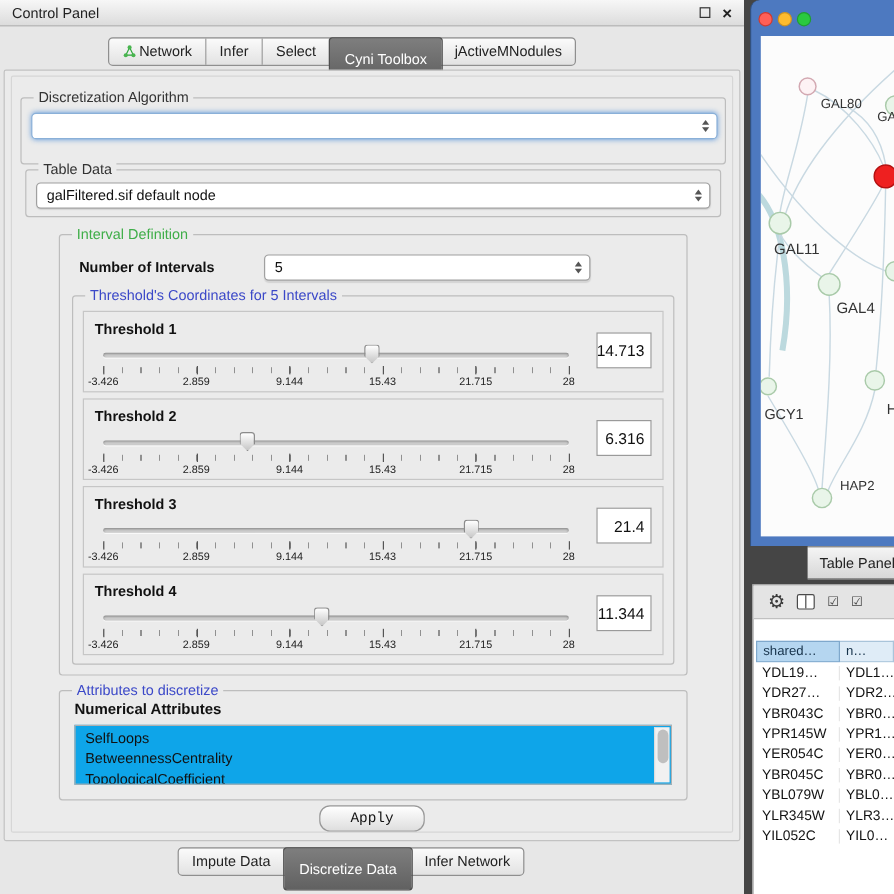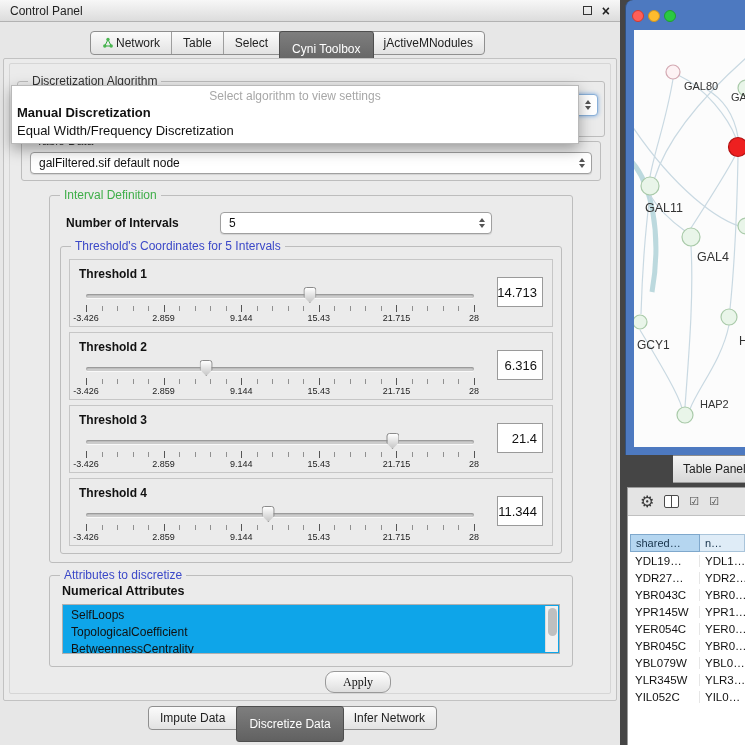--- a/index.html
+++ b/index.html
@@ -81,24 +81,24 @@
   .scale-label { position:absolute; transform:translateX(-50%); font-size:9px; color:#222; white-space:nowrap; }
 
   .attrs-group { left:45px; top:516px; width:524px; height:92px; }
   .attrs-title { position:absolute; left:12px; top:8px; font-size:12.5px; font-weight:bold; color:#111; }
   .attr-list { position:absolute; left:12px; right:12px; top:28px; height:50px; background:#0ea5e9;
     border:1px solid #b0b0b0; overflow:hidden; padding:2px 16px 0 8px; }
   .attr-item { font-size:12px; line-height:17px; color:#111; white-space:nowrap; }
   .attr-scrollbar { position:absolute; right:1px; top:1px; bottom:1px; width:13px; background:#f1f1f1; border-left:1px solid #ddd; }
   .attr-scroll-thumb { position:absolute; left:2px; top:2px; width:9px; height:28px; background:#bfbfbf; border-radius:5px; }
 
-  .apply-btn { position:absolute; left:50%; top:612px; transform:translateX(-50%); width:66px; height:22px;
+  .apply-btn { position:absolute; left:50%; top:612px; transform:translateX(-50%); width:88px; height:22px;
     background:linear-gradient(#ffffff,#dedede); border:1px solid #999; border-radius:9px;
-    font-family:Liberation Serif, serif; font-size:12px; color:#111;
-    display:flex; align-items:center; justify-content:center;margin-left:48px; }
+    font-family:Liberation Mono, monospace; font-size:12px; color:#111;
+    display:flex; align-items:center; justify-content:center; }
 
   
   .network-window { position:absolute; left:625px; top:0; width:120px; height:455px;
     background:#4d79c0; border-radius:8px 0 0 0; border-left:1px solid #32517e; }
   .traffic { position:absolute; top:10px; left:6px; display:flex; gap:4px; }
   .light { width:12px; height:12px; border-radius:50%; display:inline-block; }
   .light.red    { background:#ff5f57; border:1px solid #ce3a31; }
   .light.yellow { background:#febc2e; border:1px solid #cf9421; }
   .light.green  { background:#2ac940; border:1px solid #1f9e31; }
   .net-canvas { position:absolute; left:8px; top:30px; width:112px; height:417px; background:#fcfcfc; overflow:hidden; }
@@ -145,21 +145,21 @@
       <div class="tab">
         <svg class="net-ic" viewBox="0 0 12 12" width="12" height="12">
           <path d="M6 2.5 L2.8 9 M6 2.5 L9.2 9 M2.8 9 L9.2 9" stroke="#2fa83c" stroke-width="1" fill="none"></path>
           <circle cx="6" cy="2.5" r="1.7" fill="#49b54f"></circle>
             <circle cx="2.8" cy="9" r="1.7" fill="#49b54f"></circle>
             <circle cx="9.2" cy="9" r="1.7" fill="#49b54f"></circle>
         </svg>
         <span>Network</span>
       </div>
       <div class="tab">
-          <span>Table</span>
+          <span>Infer</span>
         </div>
       <div class="tab">
           <span>Select</span>
         </div>
       <div class="tab selected">
           <span>Cyni Toolbox</span>
         </div>
       <div class="tab">
           <span>jActiveMNodules</span>
         </div>
@@ -171,25 +171,20 @@
       <div class="group algo-group">
         <span class="group-title plain">Discretization Algorithm</span>
         <div class="combo algo-combo">
           <span class="stepper">
               <span class="tri-up"></span>
               <span class="tri-down"></span>
             </span>
         </div>
       </div>
 
-      <div class="algo-overlay">
-        <div class="overlay-placeholder">Select algorithm to view settings</div>
-        <div class="overlay-item bold">Manual Discretization</div>
-        <div class="overlay-item">Equal Width/Frequency Discretization</div>
-      </div>
 
       <div class="group tabledata-group">
         <span class="group-title plain">Table Data</span>
         <div class="combo td-combo">
           <span class="combo-text">galFiltered.sif default node</span>
           <span class="stepper">
               <span class="tri-up"></span>
               <span class="tri-down"></span>
             </span>
         </div>
@@ -307,22 +302,22 @@
   </div>
             </div>
         </div>
       </div>
 
       <div class="group attrs-group">
         <span class="group-title blue">Attributes to discretize</span>
         <div class="attrs-title">Numerical Attributes</div>
         <div class="attr-list">
           <div class="attr-item">SelfLoops</div>
+            <div class="attr-item">BetweennessCentrality</div>
             <div class="attr-item">TopologicalCoefficient</div>
-            <div class="attr-item">BetweennessCentrality</div>
             <div class="attr-scrollbar">
             <div class="attr-scroll-thumb"></div>
           </div>
         </div>
       </div>
 
       <button class="apply-btn">Apply</button>
     </div>
 
     <div class="tabstrip tabstrip-bottom">

